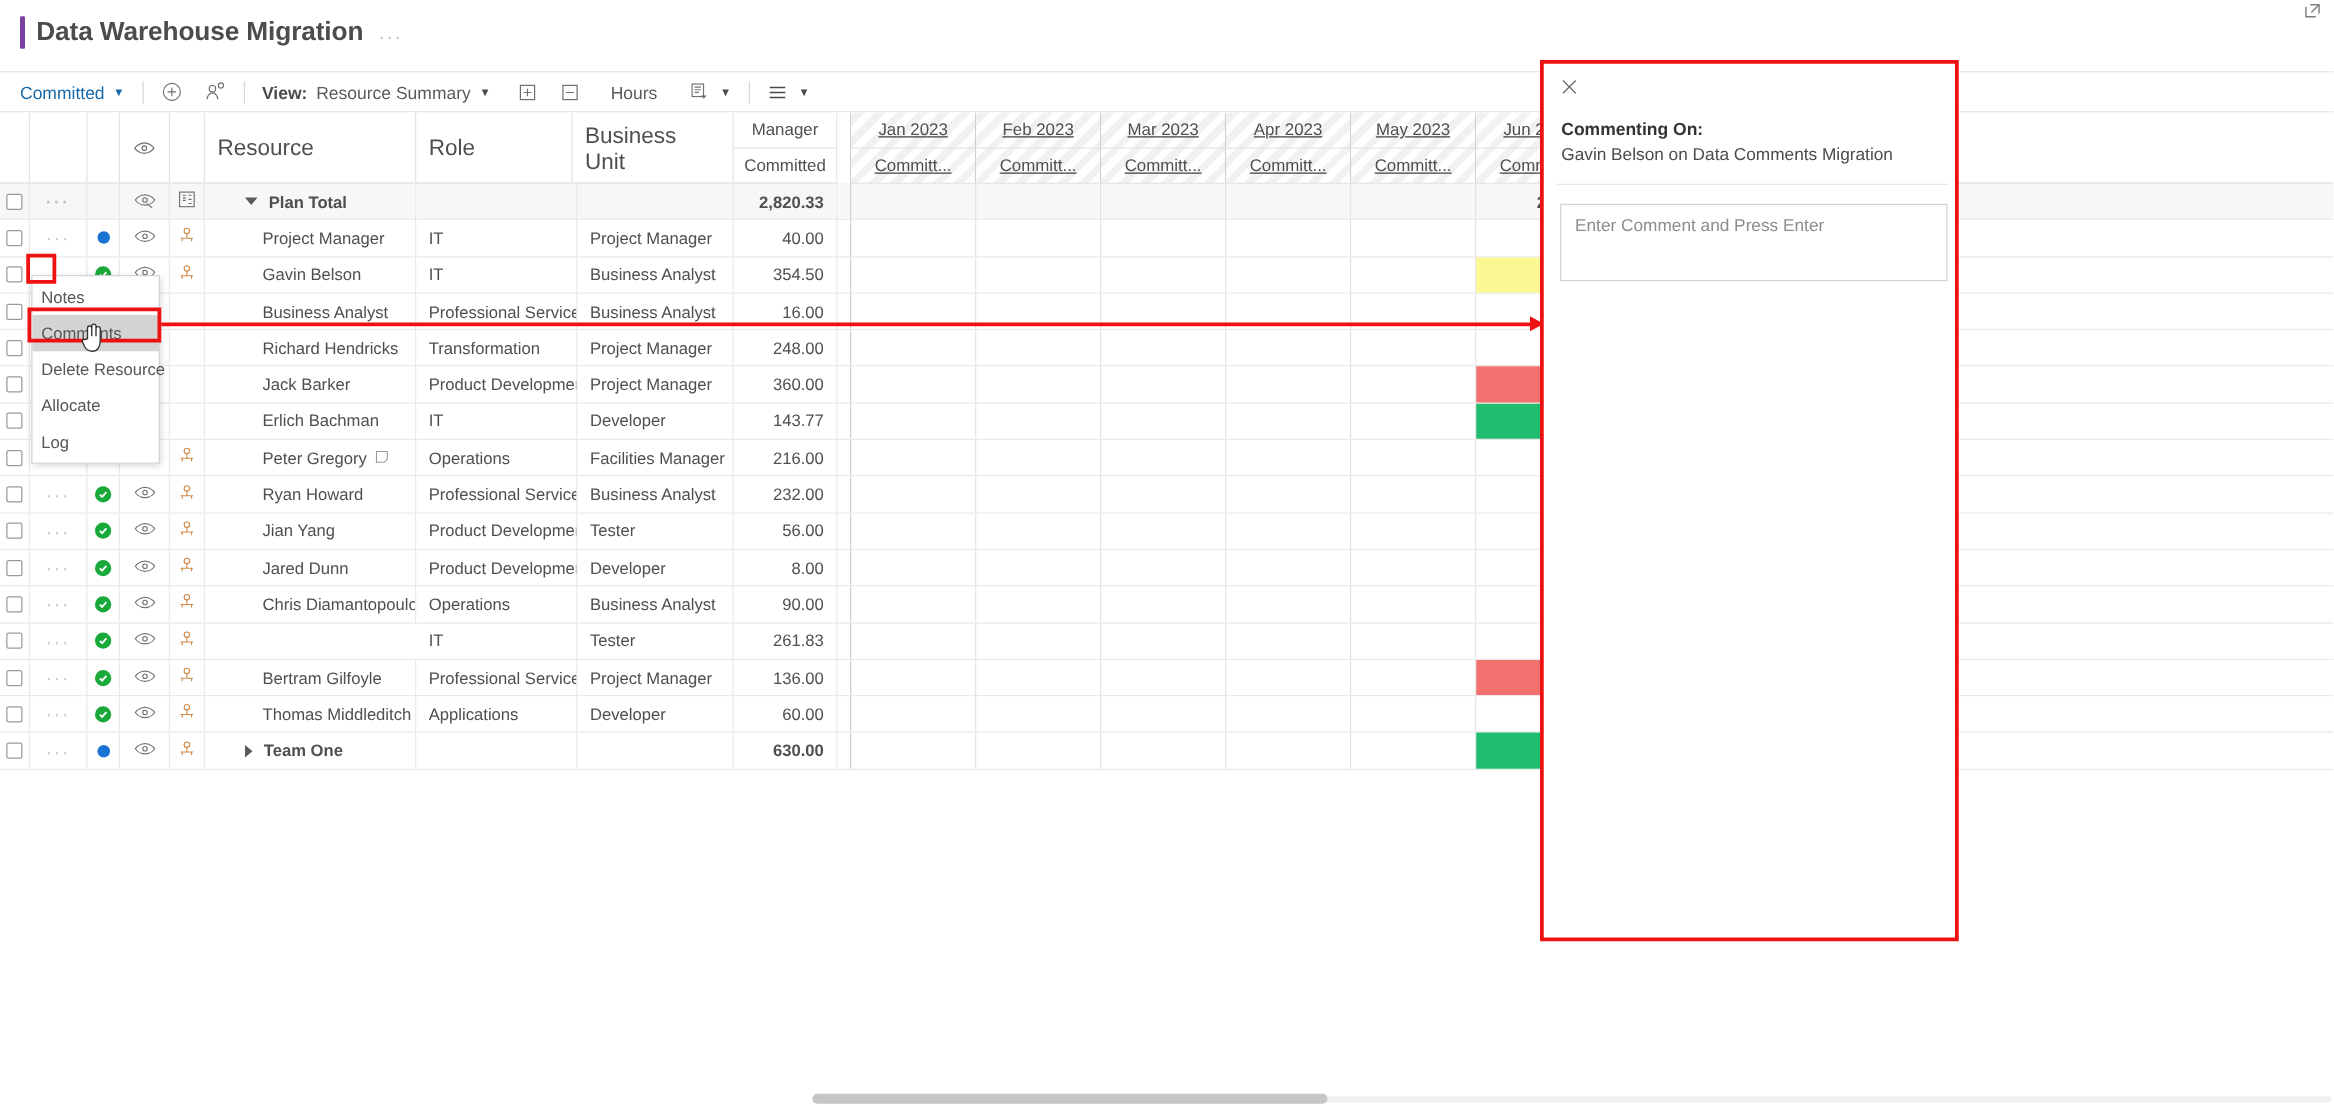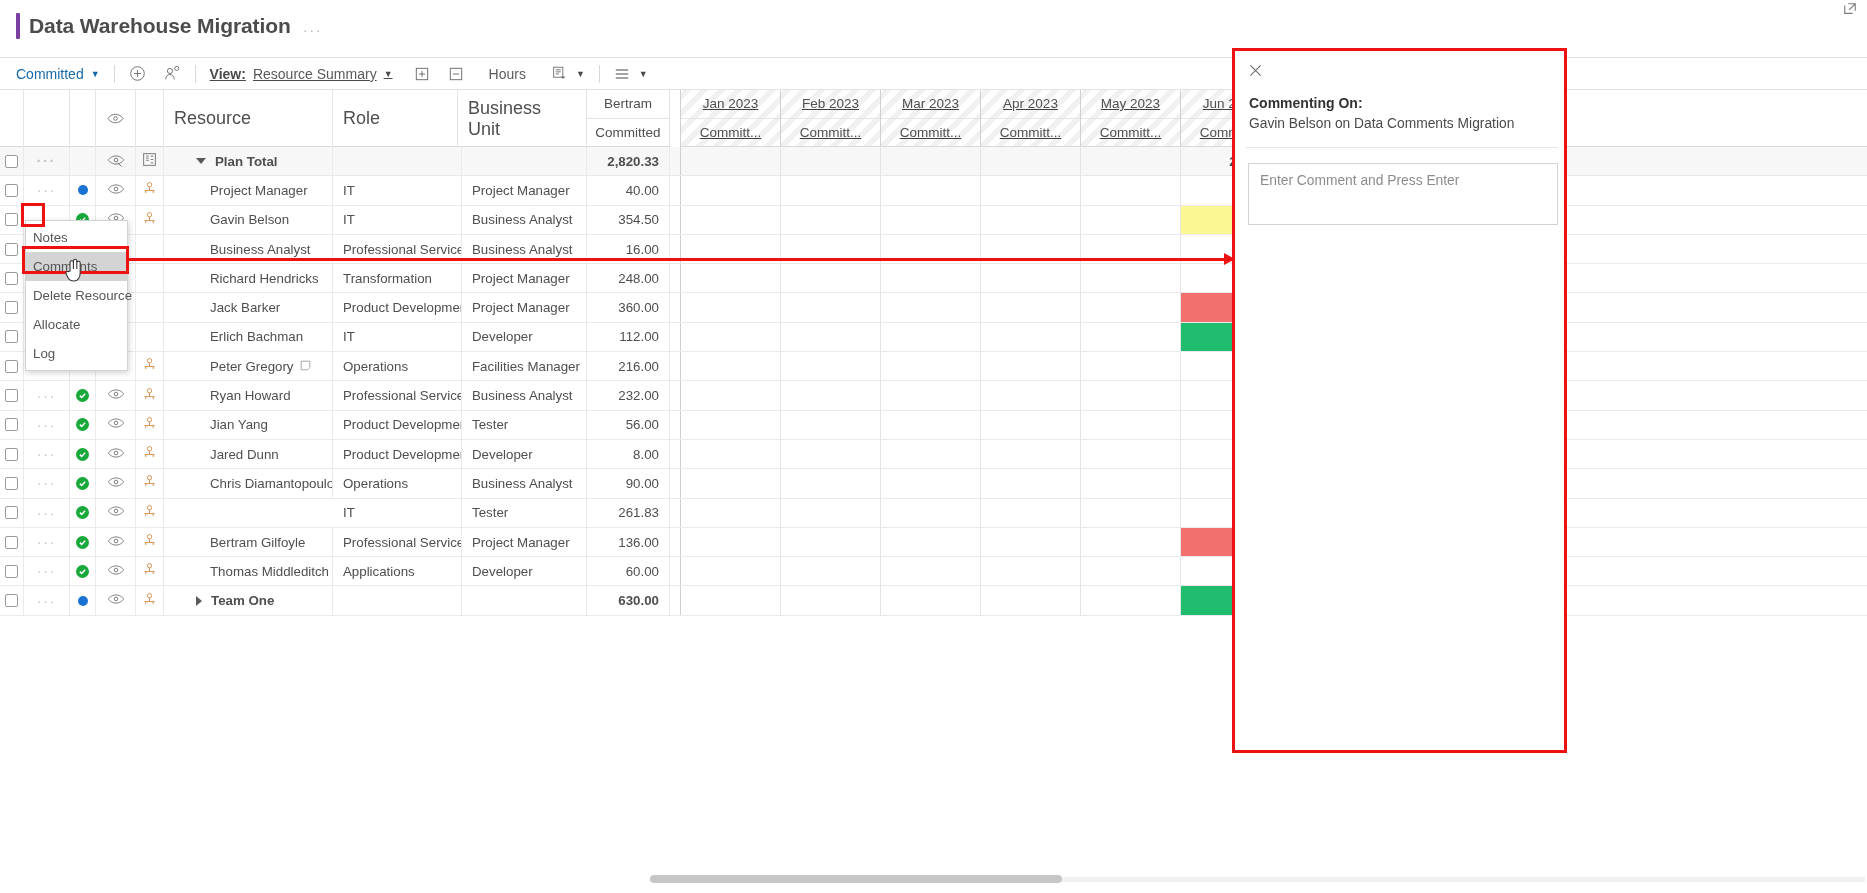--- a/index.html
+++ b/index.html
@@ -207,21 +207,21 @@
       </svg>
     </div>
     <div class="tb-icon">
       <svg viewBox="0 0 20 20" width="17" height="17" fill="none" stroke="#6f6f6f" stroke-width="1.1">
         <circle cx="7" cy="7" r="3"></circle>
           <path d="M2 17c0-3.3 2.2-6 5-6s5 2.7 5 6"></path>
           <circle cx="15" cy="4" r="2.4"></circle>
       </svg>
     </div>
     <div class="tb-sep"></div>
-    <div class="tb-link" style="color:#4a4a4a;text-decoration:underline;">
+    <div class="tb-link" style="color:#4a4a4a;">
       <span class="tb-label-strong">View:</span>
       <span class="tb-text">Resource Summary</span>
       <span class="caret">▼</span>
     </div>
     <div class="tb-icon" style="margin-left:22px;">
       <svg viewBox="0 0 16 16" width="14" height="14" fill="none" stroke="#6f6f6f" stroke-width="1.1">
         <rect x="1.5" y="1.5" width="13" height="13"></rect>
           <path d="M8 4.5v7M4.5 8h7"></path>
       </svg>
     </div>
@@ -259,21 +259,21 @@
         <svg viewBox="0 0 20 14" width="17" height="13" fill="none" stroke="#6f6f6f" stroke-width="1.1">
           <path d="M1 7s3.2-5 9-5 9 5 9 5-3.2 5-9 5-9-5-9-5z"></path>
             <circle cx="10" cy="7" r="2.1"></circle>
         </svg>
       </div>
       <div class="hcell icon-col" style="width:28px;"></div>
       <div class="hcell" style="width:169px;">Resource</div>
       <div class="hcell" style="width:125px;">Role</div>
       <div class="hcell" style="width:129px;">Business Unit</div>
       <div class="split-col" style="width:83px;">
-        <div class="split-top">Bertram</div>
+        <div class="split-top">Manager</div>
         <div class="split-bot">Committed</div>
       </div>
       <div class="gap-col"></div>
       <div id="period-headers" style="display:flex;">
           <div class="split-col period-col">
             <div class="split-top">Jan 2023</div>
             <div class="split-bot">Committ...</div>
           </div>
           <div class="split-col period-col">
             <div class="split-top">Feb 2023</div>
@@ -503,21 +503,21 @@
             <span class="dots3">···</span>
           </div>
           <div class="cell icon-col" style="width: 26px;"></div>
           <div class="cell icon-col" style="width: 40px;"></div>
           <div class="cell icon-col" style="width: 28px;"></div>
           <div class="cell" style="width: 169px;">
             <span class="indent-res">Erlich Bachman</span>
           </div>
           <div class="cell" style="width: 129px;">IT</div>
           <div class="cell" style="width: 125px;">Developer</div>
-          <div class="cell num" style="width: 83px;">112.00</div>
+          <div class="cell num" style="width: 83px;">143.77</div>
           <div class="cell gap"></div>
           <div class="cell period"></div>
           <div class="cell period"></div>
           <div class="cell period"></div>
           <div class="cell period"></div>
           <div class="cell period"></div>
           <div class="cell period v-green">24.00</div>
           <div class="cell period v-green">16.00</div>
         </div>
         <div class="row">

